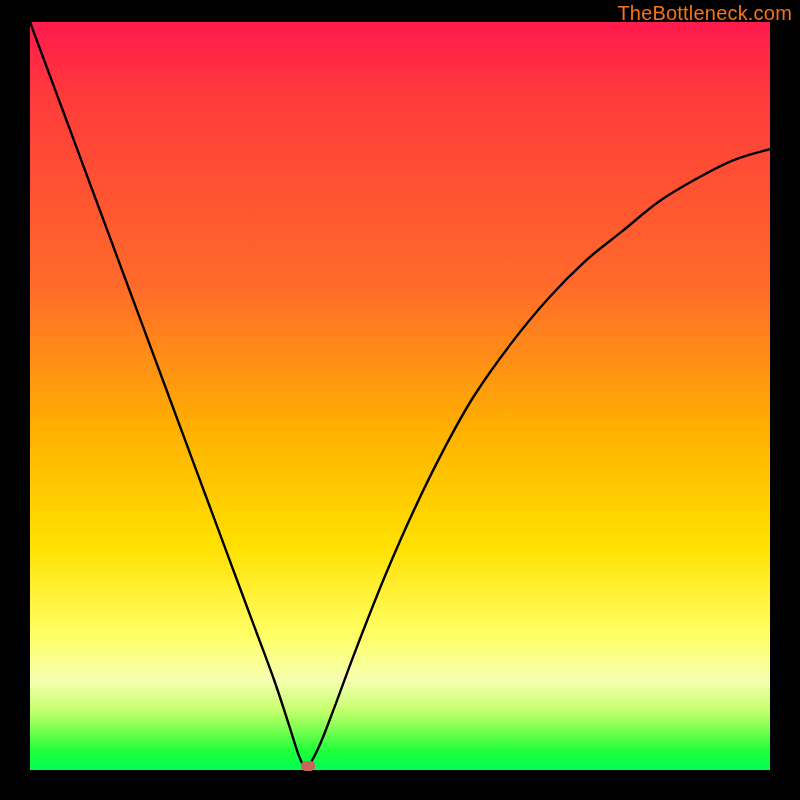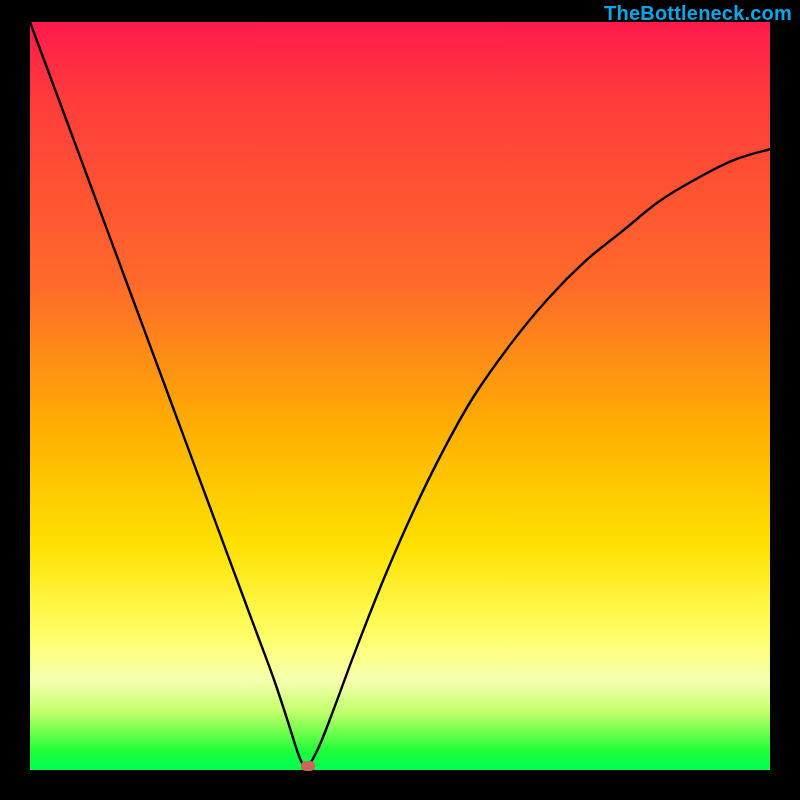--- a/index.html
+++ b/index.html
@@ -46,24 +46,24 @@
       #c6ff6e 92%,
       #6fff4d 95%,
       #1eff3a 97.5%,
       #00ff55 100%
     );
   }
   .watermark {
     position: absolute;
     top: 2px;
     right: 8px;
-    color: #0ea5e9;
+    color: #f97316;
     font-size: 20px;
     letter-spacing: 0.2px;
-    font-weight: 700;
+    font-weight: 400;
     user-select: none;
   }
   svg.curve {
     position: absolute;
     left: 0;
     top: 0;
     width: 100%;
     height: 100%;
   }
   .marker {

